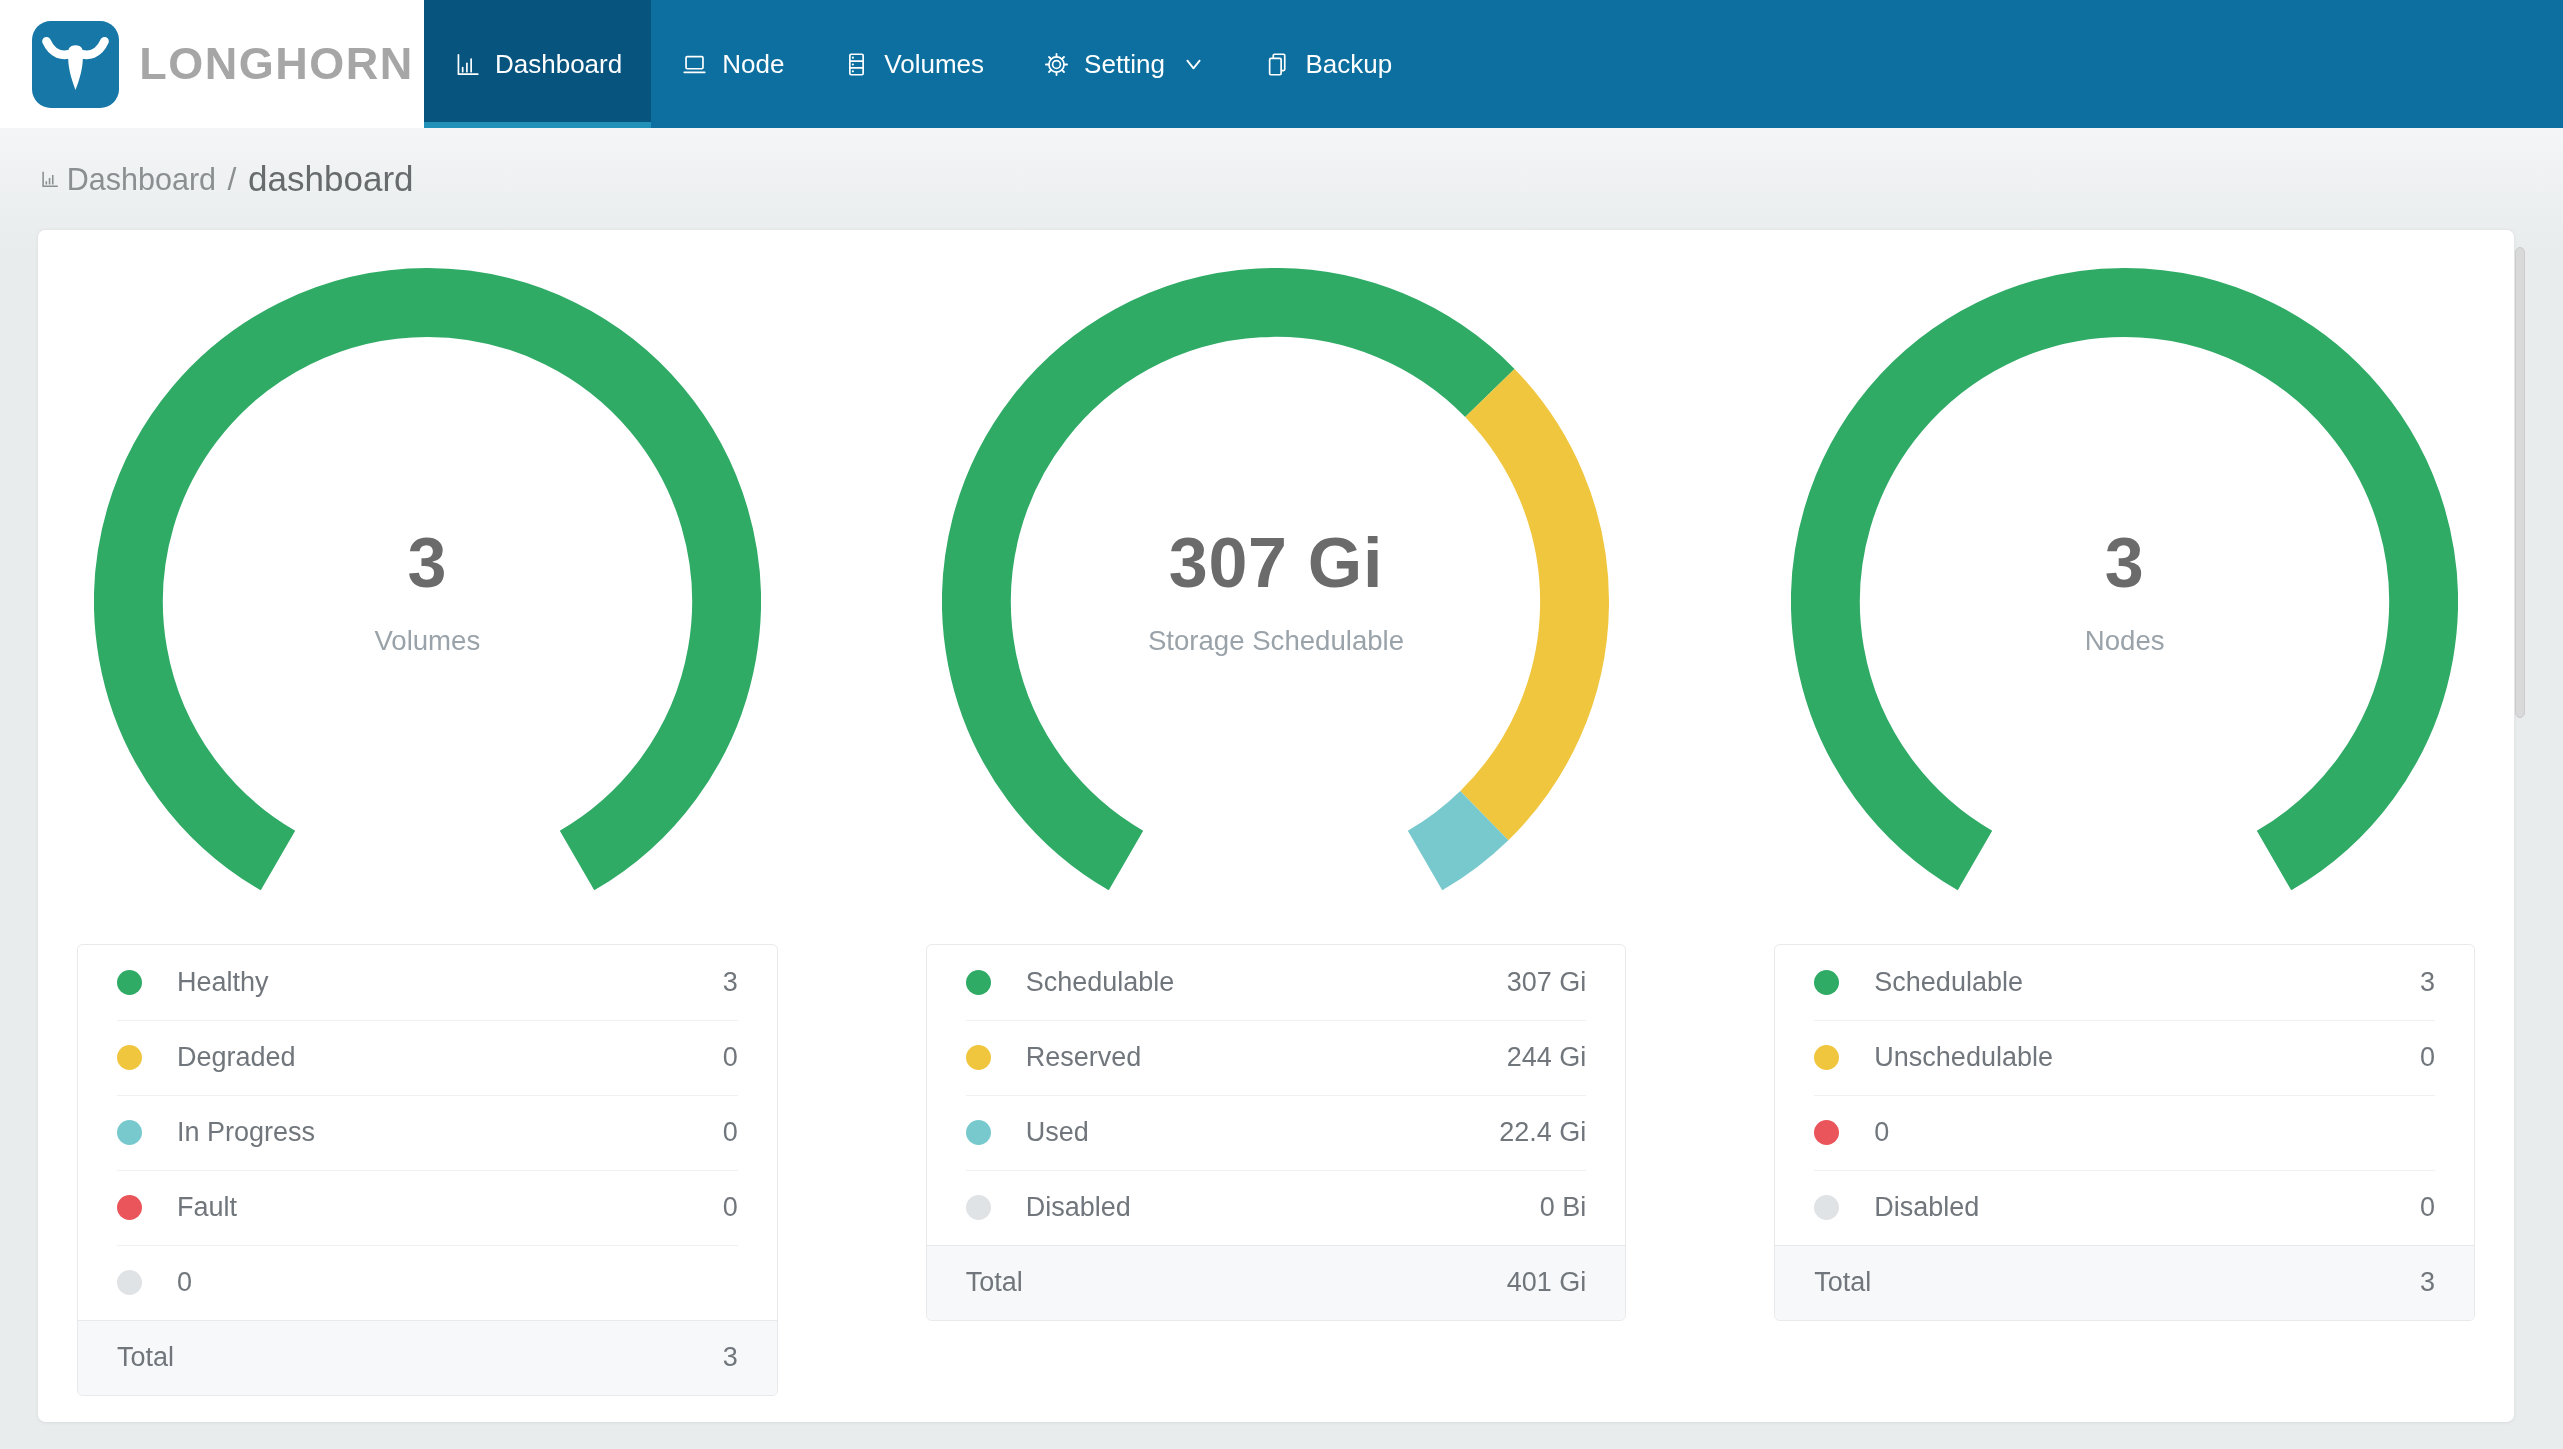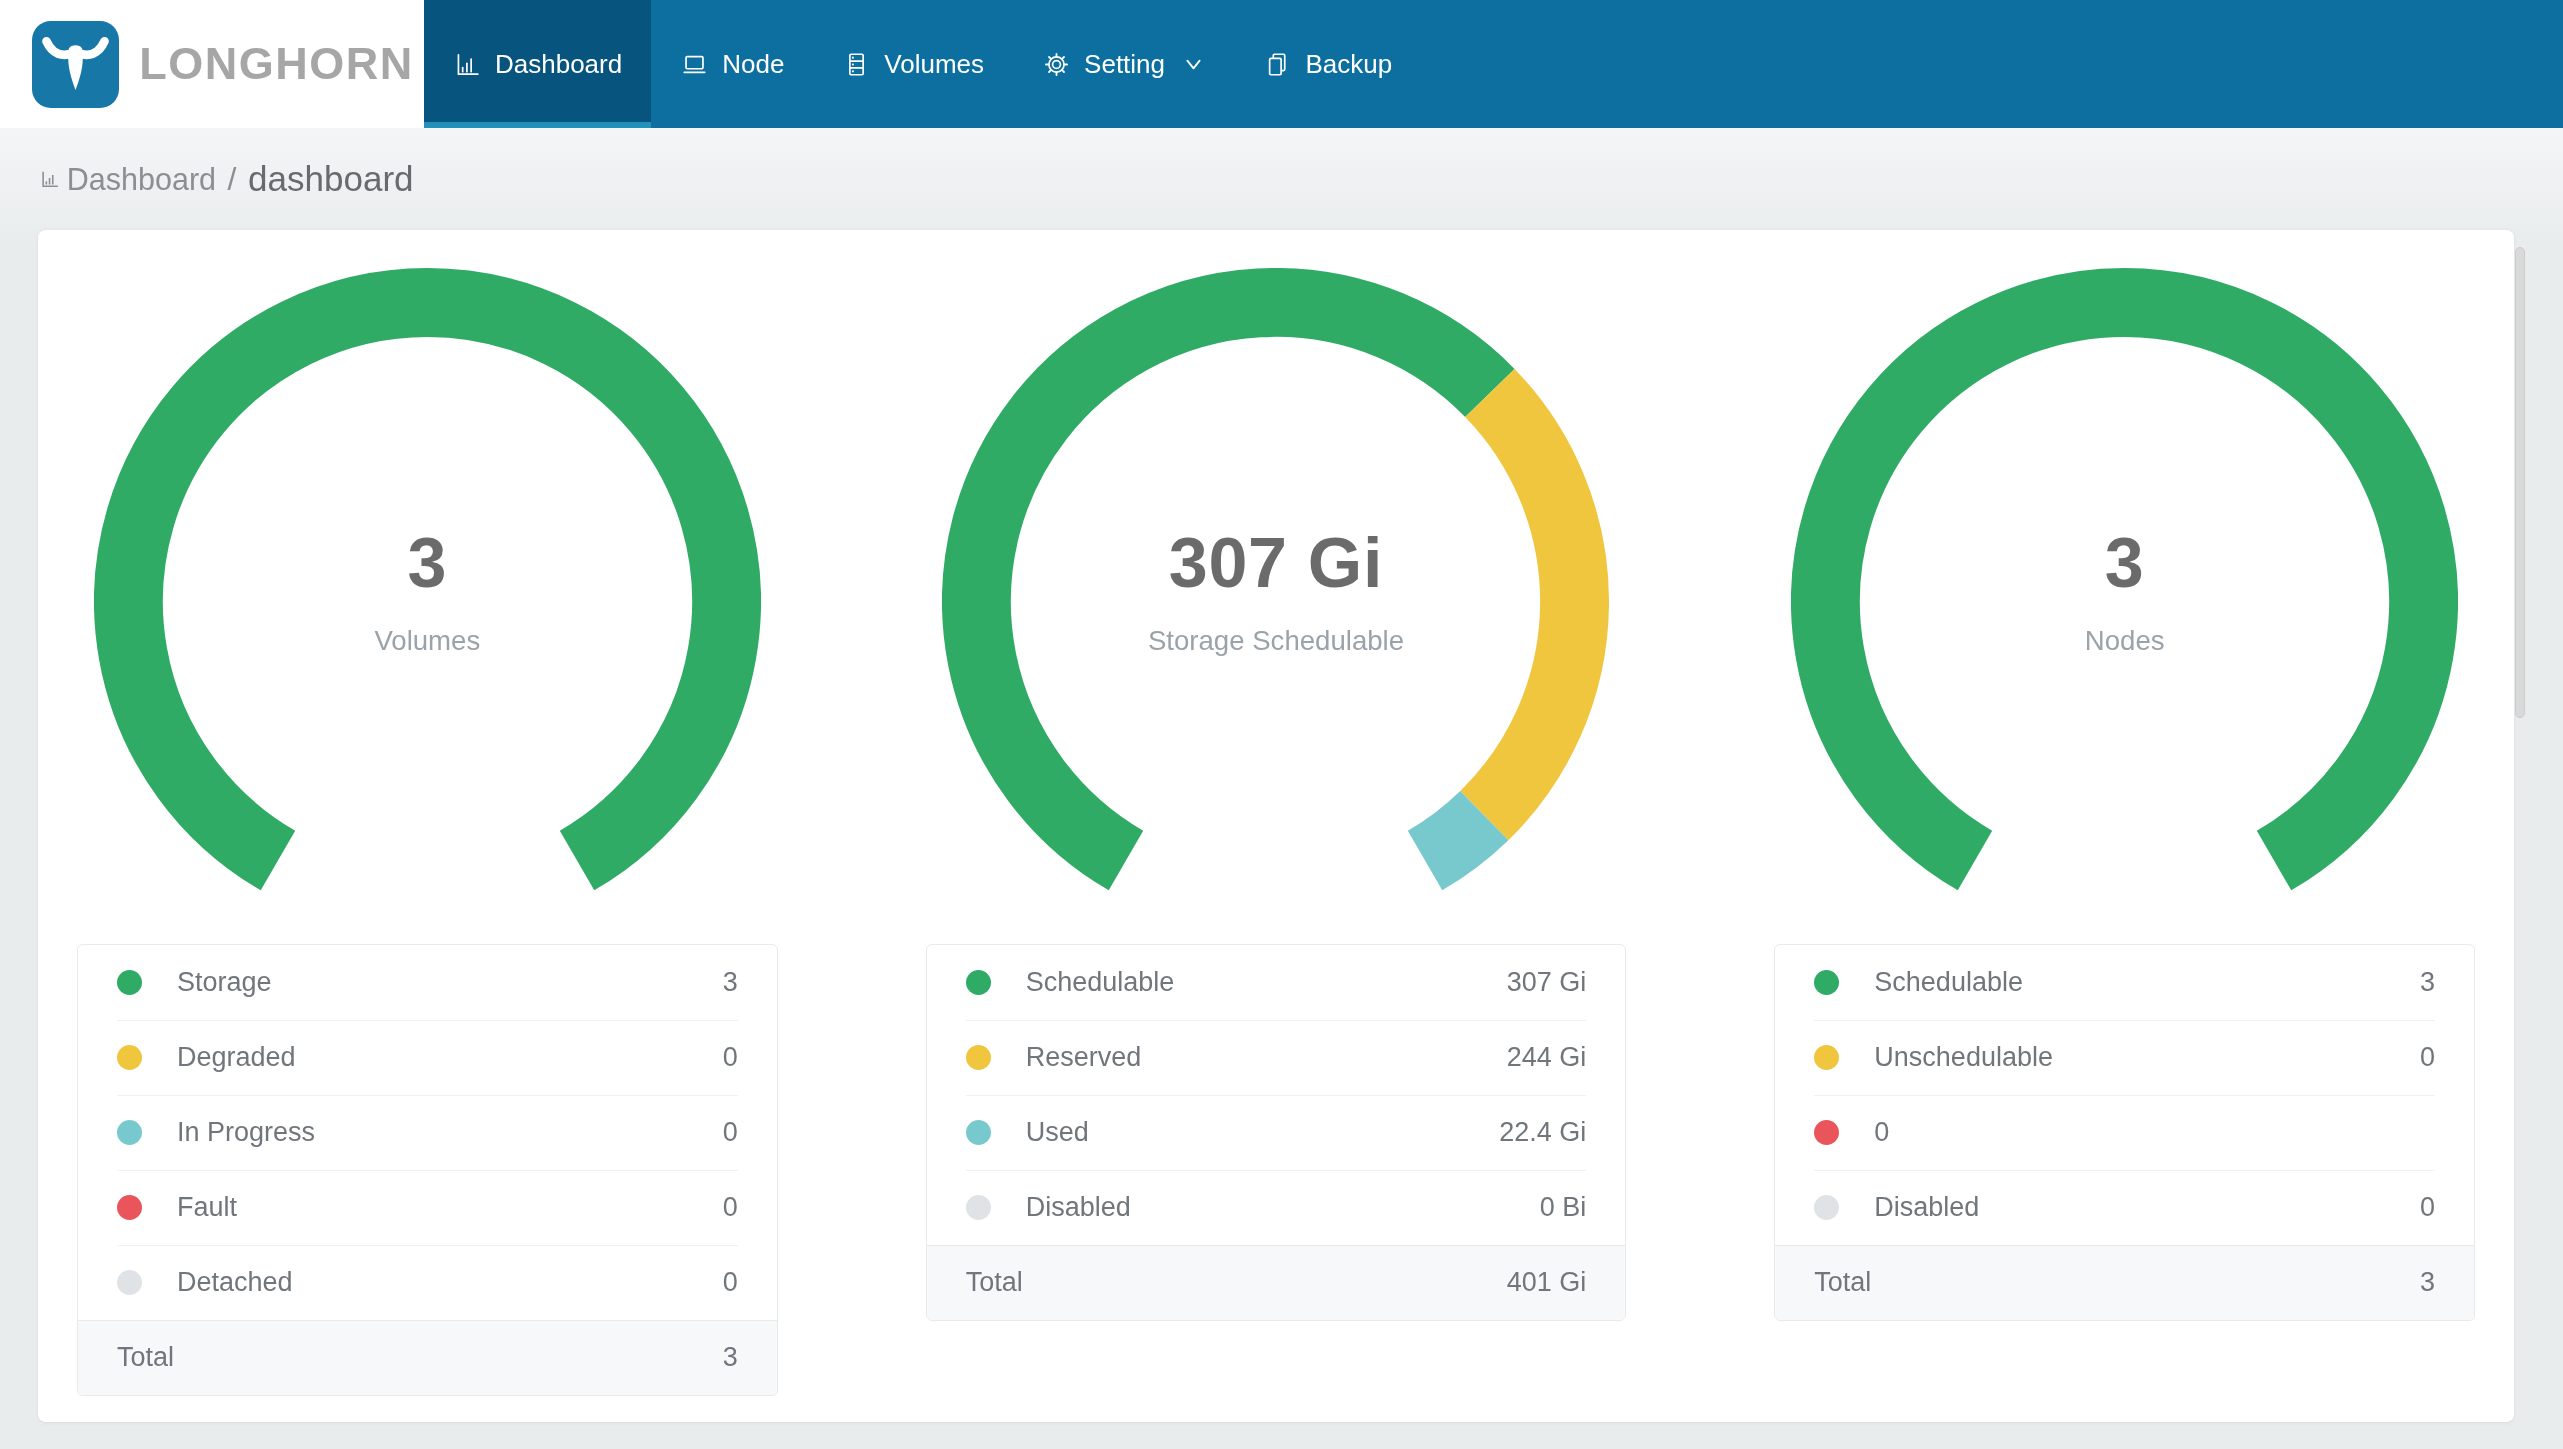--- a/index.html
+++ b/index.html
@@ -155,41 +155,40 @@
               <path d="M 253.75000000000009 817.2354790610809 A 412.5 412.5 0 1 1 666.2499999999999 817.235479061081" fill="none" stroke="#2fab66" stroke-width="95"></path>
             </svg>
           <div class="gauge-center">
             <div class="gauge-number">3</div>
             <div class="gauge-label">Volumes</div>
           </div>
         </div>
         <div class="legend-table">
             <div class="legend-row">
               <span class="dot" style="background: rgb(47, 171, 102);"></span>
-              <span class="legend-label">Storage</span>
+              <span class="legend-label">Healthy</span>
               <span class="legend-value">3</span>
             </div>
             <div class="legend-row">
               <span class="dot" style="background: rgb(240, 198, 63);"></span>
               <span class="legend-label">Degraded</span>
               <span class="legend-value">0</span>
             </div>
             <div class="legend-row">
               <span class="dot" style="background: rgb(120, 201, 206);"></span>
               <span class="legend-label">In Progress</span>
               <span class="legend-value">0</span>
             </div>
             <div class="legend-row">
               <span class="dot" style="background: rgb(233, 85, 90);"></span>
               <span class="legend-label">Fault</span>
               <span class="legend-value">0</span>
             </div>
             <div class="legend-row">
               <span class="dot" style="background: rgb(224, 227, 229);"></span>
-              <span class="legend-label">Detached</span>
               <span class="legend-value">0</span>
             </div>
             <div class="total-row">
               <span class="total-label">Total</span>
               <span class="legend-value">3</span>
             </div>
           </div>
       </div>
 
       <div class="panel">

